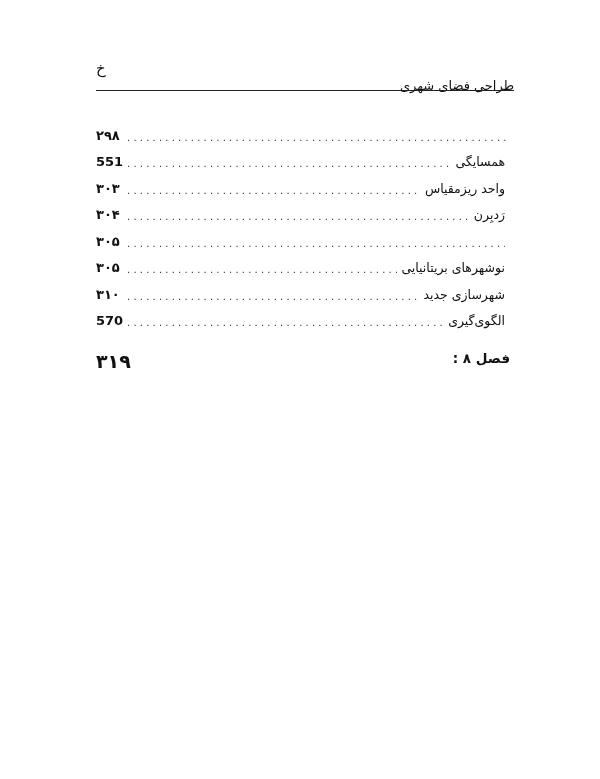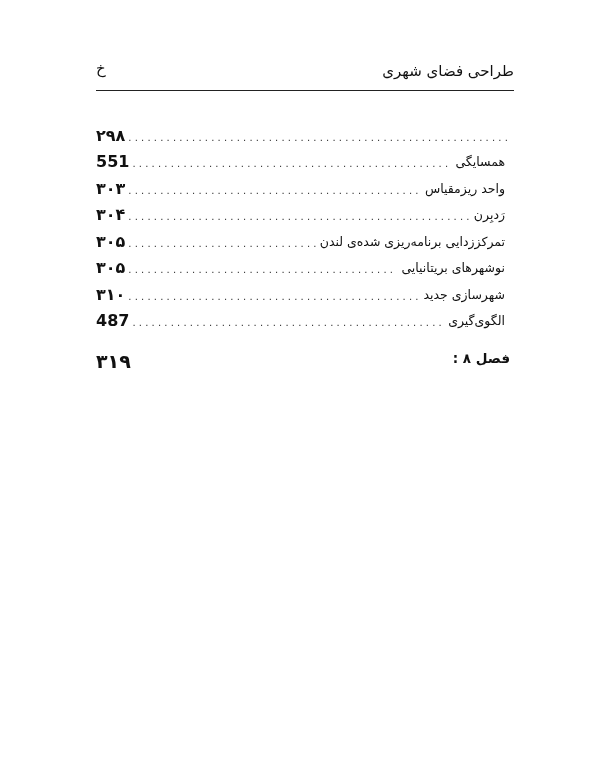--- a/index.html
+++ b/index.html
@@ -24,22 +24,22 @@
     .running-header {
       position: absolute;
       left: 96px;
       top: 62px;
       width: 418px;
       height: 22px;
     }
     .header-title {
       position: absolute;
       right: 0;
-      top: 0;
-      font-size: 15px;
+      top: 16px;
+      font-size: 13px;
       direction: rtl;
       white-space: nowrap;
     }
     .header-page {
       position: absolute;
       left: 0;
       top: -2px;
       font-size: 15px;
       direction: rtl;
     }
@@ -82,21 +82,21 @@
       white-space: nowrap;
       letter-spacing: 3.2px;
       color: #333;
       font-size: 10px;
       direction: ltr;
       text-align: right;
       padding-top: 4px;
     }
     .toc-row .page-num {
       flex: 0 0 auto;
-      font-size: 16px;
+      font-size: 13px;
       font-weight: bold;
       direction: ltr;
       min-width: 28px;
       text-align: left;
       padding-right: 3px;
     }
     .chapter-row {
       position: absolute;
       left: 96px;
       top: 350px;
@@ -148,38 +148,37 @@
       <span class="entry-title">واحد ریزمقیاس</span>
       <span class="leader">........................................................................................................</span>
       <span class="page-num">۳۰۳</span>
     </div>
     <div class="toc-row level-2">
       <span class="entry-title">رَدبِرن</span>
       <span class="leader">........................................................................................................</span>
       <span class="page-num">۳۰۴</span>
     </div>
     <div class="toc-row level-2">
-      <span class="entry-title">تمرکززدایی برنامه‌ریزی شده‌ی لندن</span>
       <span class="leader">........................................................................................................</span>
       <span class="page-num">۳۰۵</span>
     </div>
     <div class="toc-row level-2">
       <span class="entry-title">نوشهرهای بریتانیایی</span>
       <span class="leader">........................................................................................................</span>
       <span class="page-num">۳۰۵</span>
     </div>
     <div class="toc-row level-2">
       <span class="entry-title">شهرسازی جدید</span>
       <span class="leader">........................................................................................................</span>
       <span class="page-num">۳۱۰</span>
     </div>
     <div class="toc-row level-2">
       <span class="entry-title">الگوی‌گیری</span>
       <span class="leader">........................................................................................................</span>
-      <span class="page-num">487</span>
+      <span class="page-num">570</span>
     </div>
   </div>
 
   <div class="chapter-row">
     <span class="chapter-label">
       <span>فصل ۸ :</span>
     </span>
     <span class="chapter-page">۳۱۹</span>
   </div>
 

